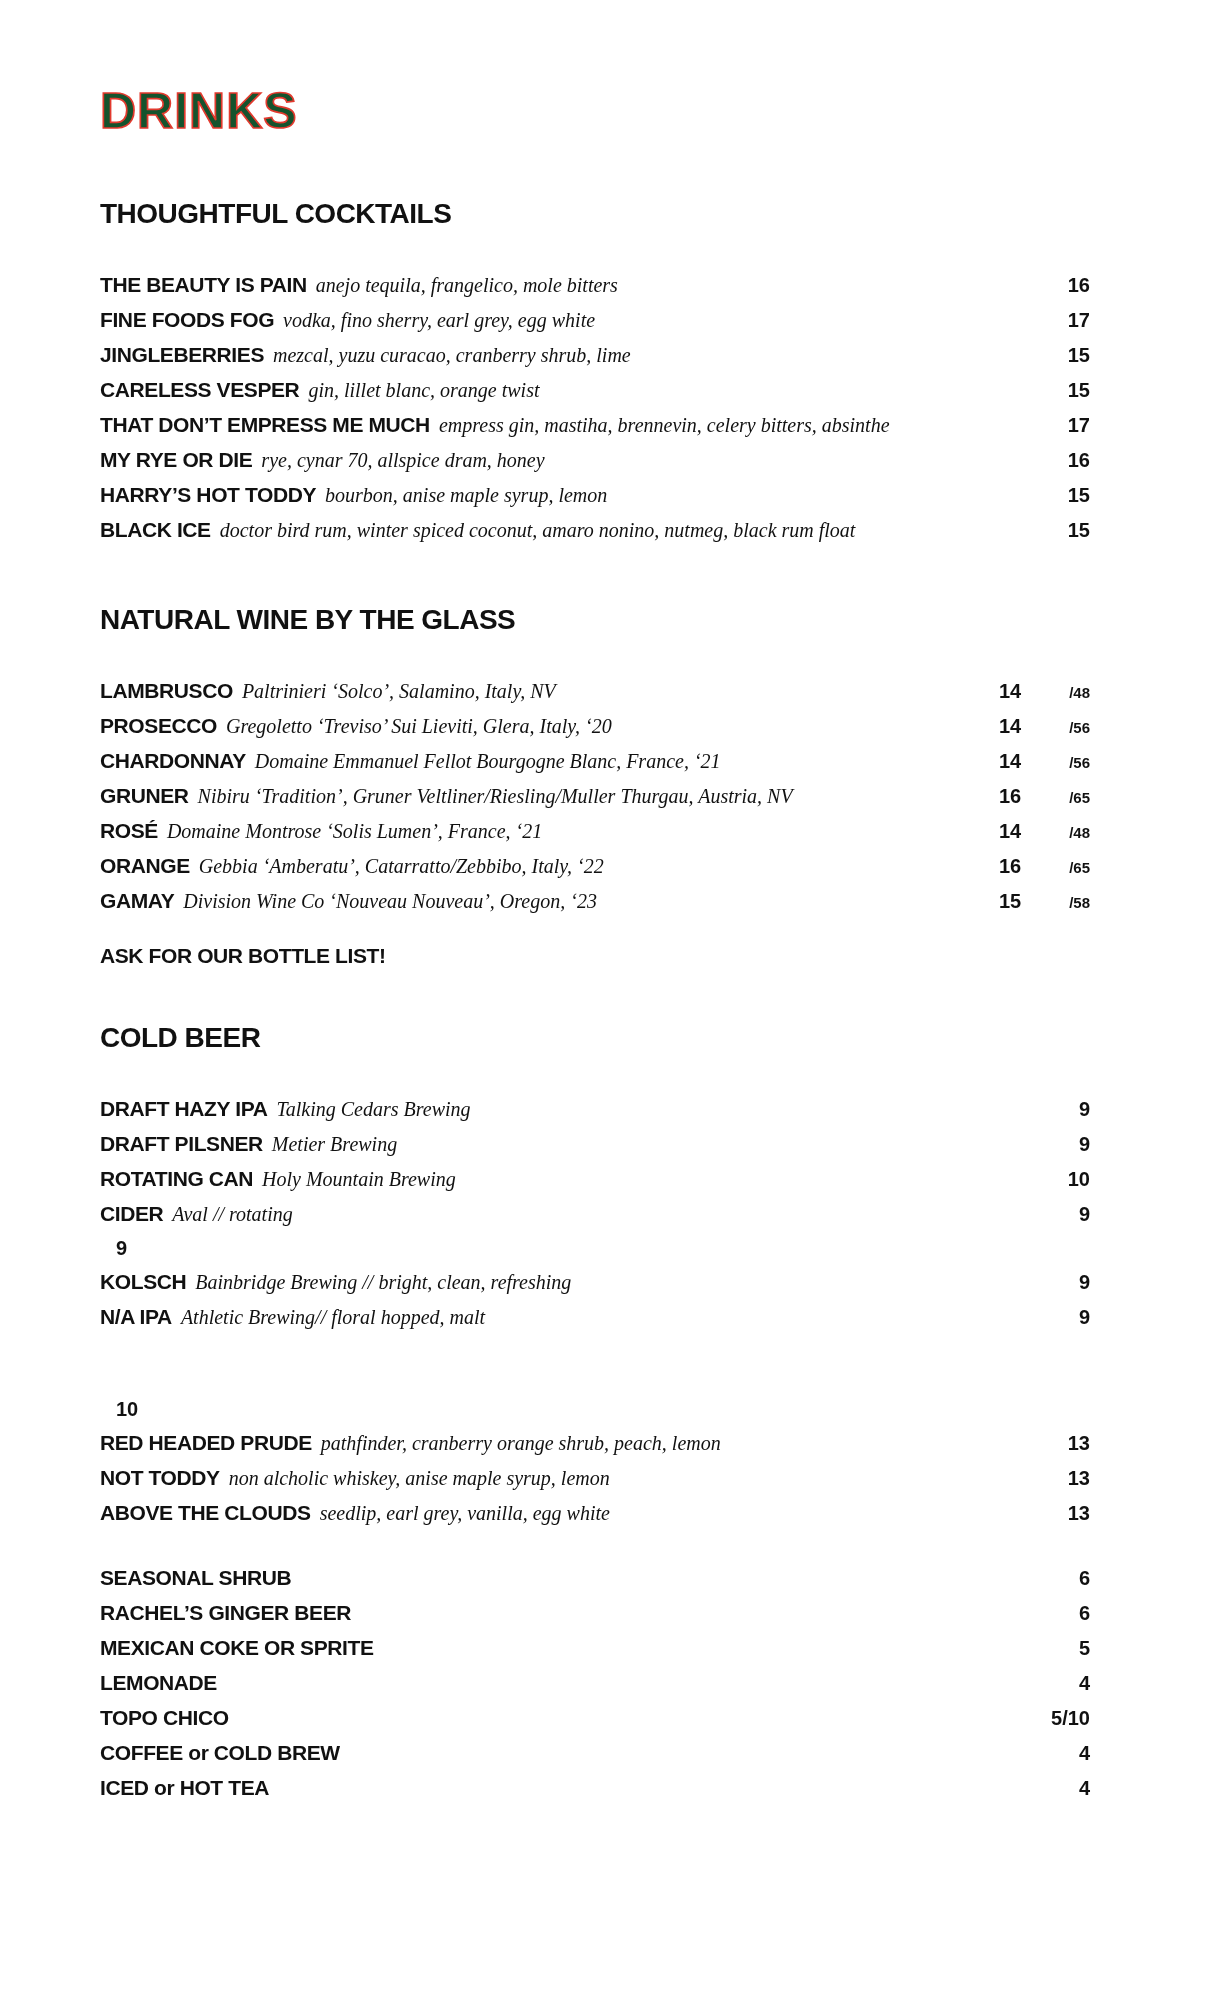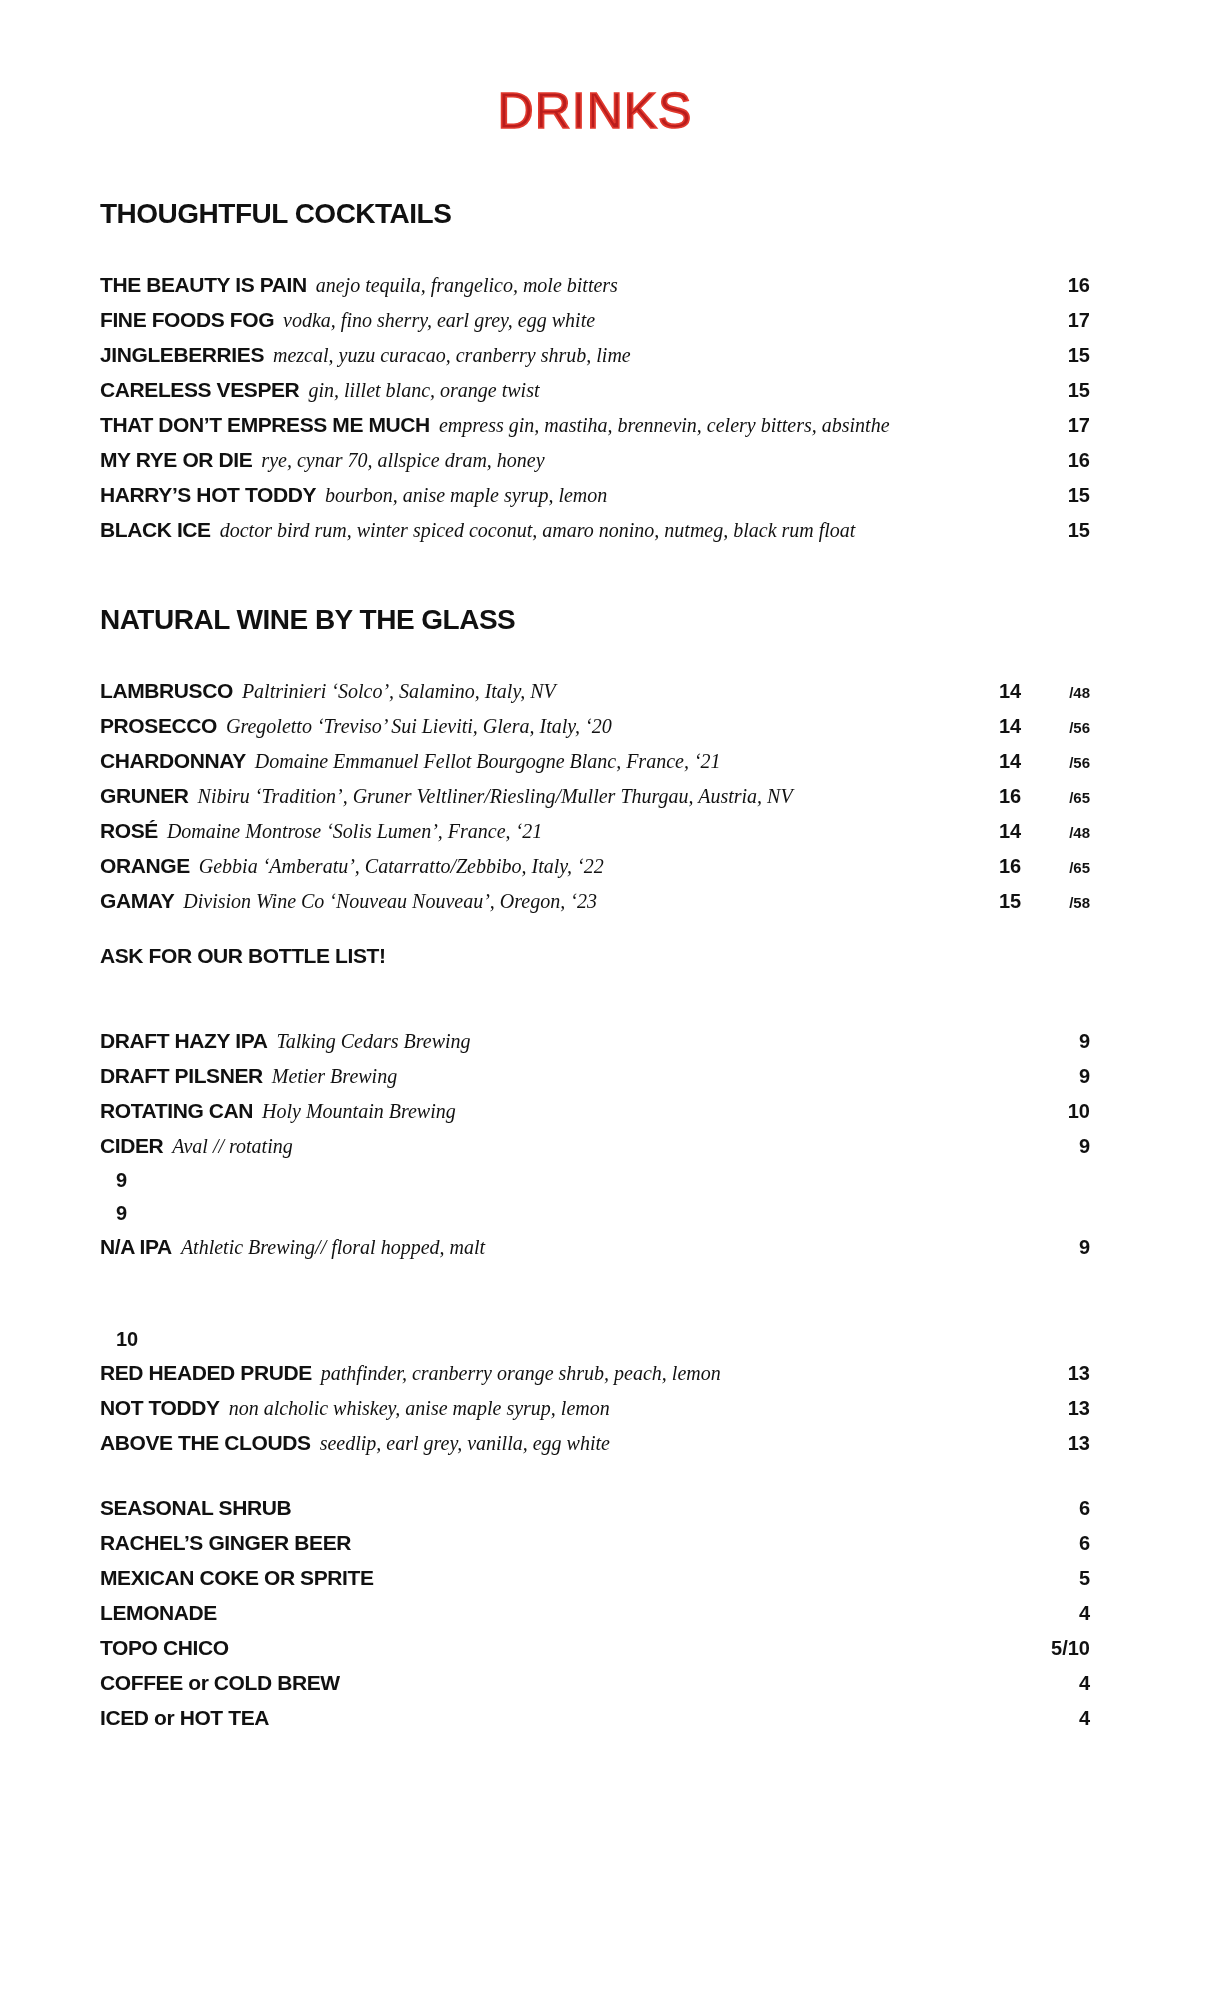--- a/index.html
+++ b/index.html
@@ -12,25 +12,25 @@
     font-family:"Liberation Sans",sans-serif;
     color:var(--ink);
     overflow:hidden;
   }
   .page{
     box-sizing:border-box;
     width:1214px;height:2000px;
     padding:86px 124px 0 100px;
   }
   .menu-title{
-    text-align:center;
+    text-align:left;
     font-size:50px;
-    font-weight:400;
+    font-weight:700;
     letter-spacing:1px;
-    color:#b91c1c;
+    color:#14532d;
     -webkit-text-stroke:1.7px var(--red);
     margin:0 0 0 0;
     line-height:1;
   }
   .section{margin-top:58px;}
   .section:first-of-type{margin-top:64px;}
   .section-heading{
     font-size:28px;
     font-weight:800;
     letter-spacing:-0.5px;
@@ -149,20 +149,21 @@
           </div>
           <div class="item-row">
             <span class="item-left"><span class="item-name">GAMAY</span><span class="item-desc">Division Wine Co ‘Nouveau Nouveau’, Oregon, ‘23</span></span>
             <span class="item-price"><span>15</span><span class="price-sub">/58</span></span>
           </div>
         </div>
   <div class="section-note">ASK FOR OUR BOTTLE LIST!</div>
       </div>
 
   <div class="section">
+    <h2 class="section-heading">COLD BEER</h2>
     <div class="section-items">
           <div class="item-row">
             <span class="item-left"><span class="item-name">DRAFT HAZY IPA</span><span class="item-desc">Talking Cedars Brewing</span></span>
             <span class="item-price"><span>9</span></span>
           </div>
           <div class="item-row">
             <span class="item-left"><span class="item-name">DRAFT PILSNER</span><span class="item-desc">Metier Brewing</span></span>
             <span class="item-price"><span>9</span></span>
           </div>
           <div class="item-row">
@@ -170,20 +171,21 @@
             <span class="item-price"><span>10</span></span>
           </div>
           <div class="item-row">
             <span class="item-left"><span class="item-name">CIDER</span><span class="item-desc">Aval // rotating</span></span>
             <span class="item-price"><span>9</span></span>
           </div>
           <div class="item-row">
             <span class="item-price"><span>9</span></span>
           </div>
           <div class="item-row">
+            <span class="item-left"><span class="item-name">KOLSCH</span><span class="item-desc">Bainbridge Brewing // bright, clean, refreshing</span></span>
             <span class="item-price"><span>9</span></span>
           </div>
           <div class="item-row">
             <span class="item-left"><span class="item-name">N/A IPA</span><span class="item-desc">Athletic Brewing// floral hopped, malt</span></span>
             <span class="item-price"><span>9</span></span>
           </div>
         </div>
   </div>
 
   <div class="section">

